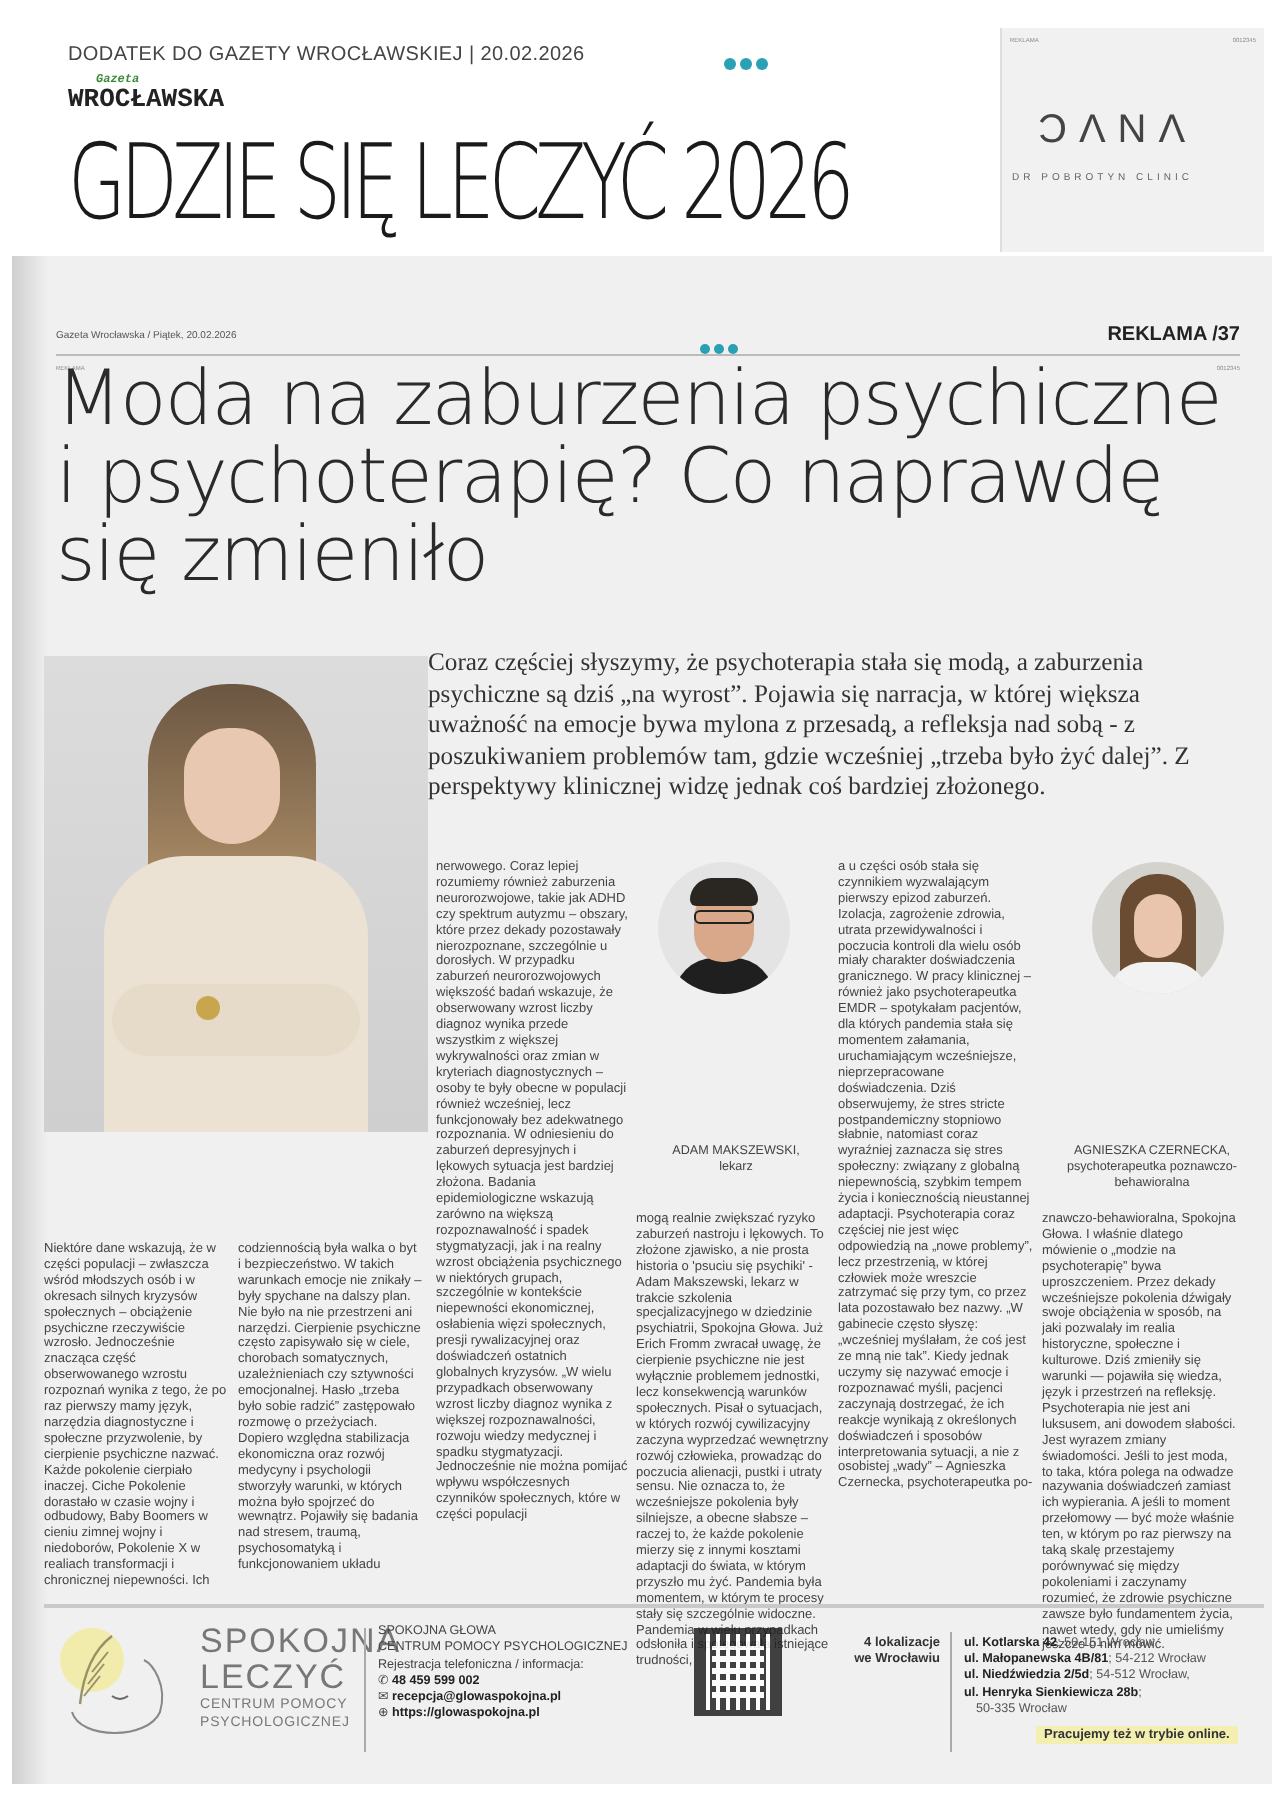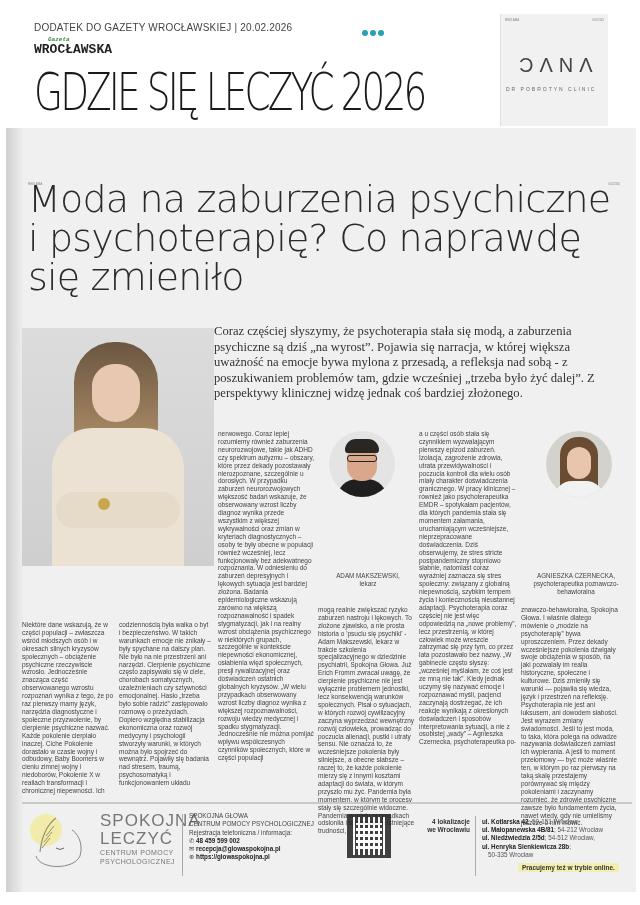--- a/index.html
+++ b/index.html
@@ -6,21 +6,21 @@
   body { width: 640px; height: 905px; background: #ffffff; font-family: "Liberation Sans", sans-serif; color: #222; position: relative; overflow: hidden; }
 
   
   .cover { position: absolute; left: 0; top: 0; width: 640px; height: 128px; background: #fff; }
   .cover-date { position: absolute; left: 34px; top: 22px; font-size: 10px; letter-spacing: 0.2px; color: #444; }
   .cover-dots { position: absolute; left: 362px; top: 22px; }
   .dot { display: inline-block; width: 6px; height: 6px; border-radius: 50%; background: #2aa0b4; margin-right: 2px; }
   .cover-logo { position: absolute; left: 34px; top: 42px; font-family: Liberation Mono, monospace; font-weight: bold; font-size: 13px; color: #222; }
   .cover-logo small { position: absolute; left: 14px; top: -6px; font-size: 6px; color: #3c8a3c; font-style: italic; }
   .cover-title { position: absolute; left: 34px; top: 62px; font-family: "DejaVu Sans", sans-serif; font-size: 52px; line-height: 60px; letter-spacing: -4px; transform: scaleX(0.72); transform-origin: left top; color: #1a1a1a; font-weight: 300; }
-  .ad-box { position: absolute; left: 500px; top: 14px; width: 108px; height: 112px; background: #f1f1f1; border-left: 1px solid #ddd; }
+  .ad-box { position: absolute; left: 500px; top: 14px; width: 132px; height: 112px; background: #f1f1f1; border-left: 1px solid #ddd; }
   .ad-box .tiny { position: absolute; top: 4px; font-size: 3px; color: #888; }
   .ad-logo { position: absolute; left: 18px; top: 40px; font-size: 20px; letter-spacing: 6px; color: #444; font-weight: 300; }
   .ad-sub { position: absolute; left: 5px; top: 72px; font-size: 5px; letter-spacing: 2px; color: #666; }
 
   
   .page { position: absolute; left: 6px; top: 128px; width: 630px; height: 764px; background: #f0f0f0; }
   .page-shade { position: absolute; left: 0; top: 0; width: 18px; height: 100%; background: linear-gradient(to right, #cfcfcf, #f0f0f0); }
   .hdr { position: absolute; left: 22px; top: 36px; right: 16px; height: 14px; border-bottom: 1px solid #bbb; }
   .hdr-left { position: absolute; left: 0; top: 1px; font-size: 5px; color: #555; }
   .hdr-dots { position: absolute; left: 322px; top: 0; }
@@ -96,20 +96,25 @@
   <div class="ad-box">
     <span class="tiny" style="left:4px">REKLAMA</span>
     <span class="tiny" style="right:4px">0012345</span>
     <div class="ad-logo">ƆΛNΛ</div>
     <div class="ad-sub">DR POBROTYN CLINIC</div>
   </div>
 </div>
 
 <div class="page">
   <div class="page-shade"></div>
+  <div class="hdr">
+    <span class="hdr-left">Gazeta Wrocławska / Piątek, 20.02.2026</span>
+    <span class="hdr-dots"><span class="dot"></span><span class="dot"></span><span class="dot"></span></span>
+    <span class="hdr-right">REKLAMA /37</span>
+  </div>
   <span class="tiny-l">REKLAMA</span>
   <span class="tiny-r">0012345</span>
 
   <h1 class="headline">Moda na zaburzenia psychiczne i psychoterapię? Co naprawdę się zmieniło</h1>
 
   <div class="photo1">
     <div class="p1-hair"></div>
       <div class="p1-body"></div>
       <div class="p1-face"></div>
       <div class="p1-arms"></div>

